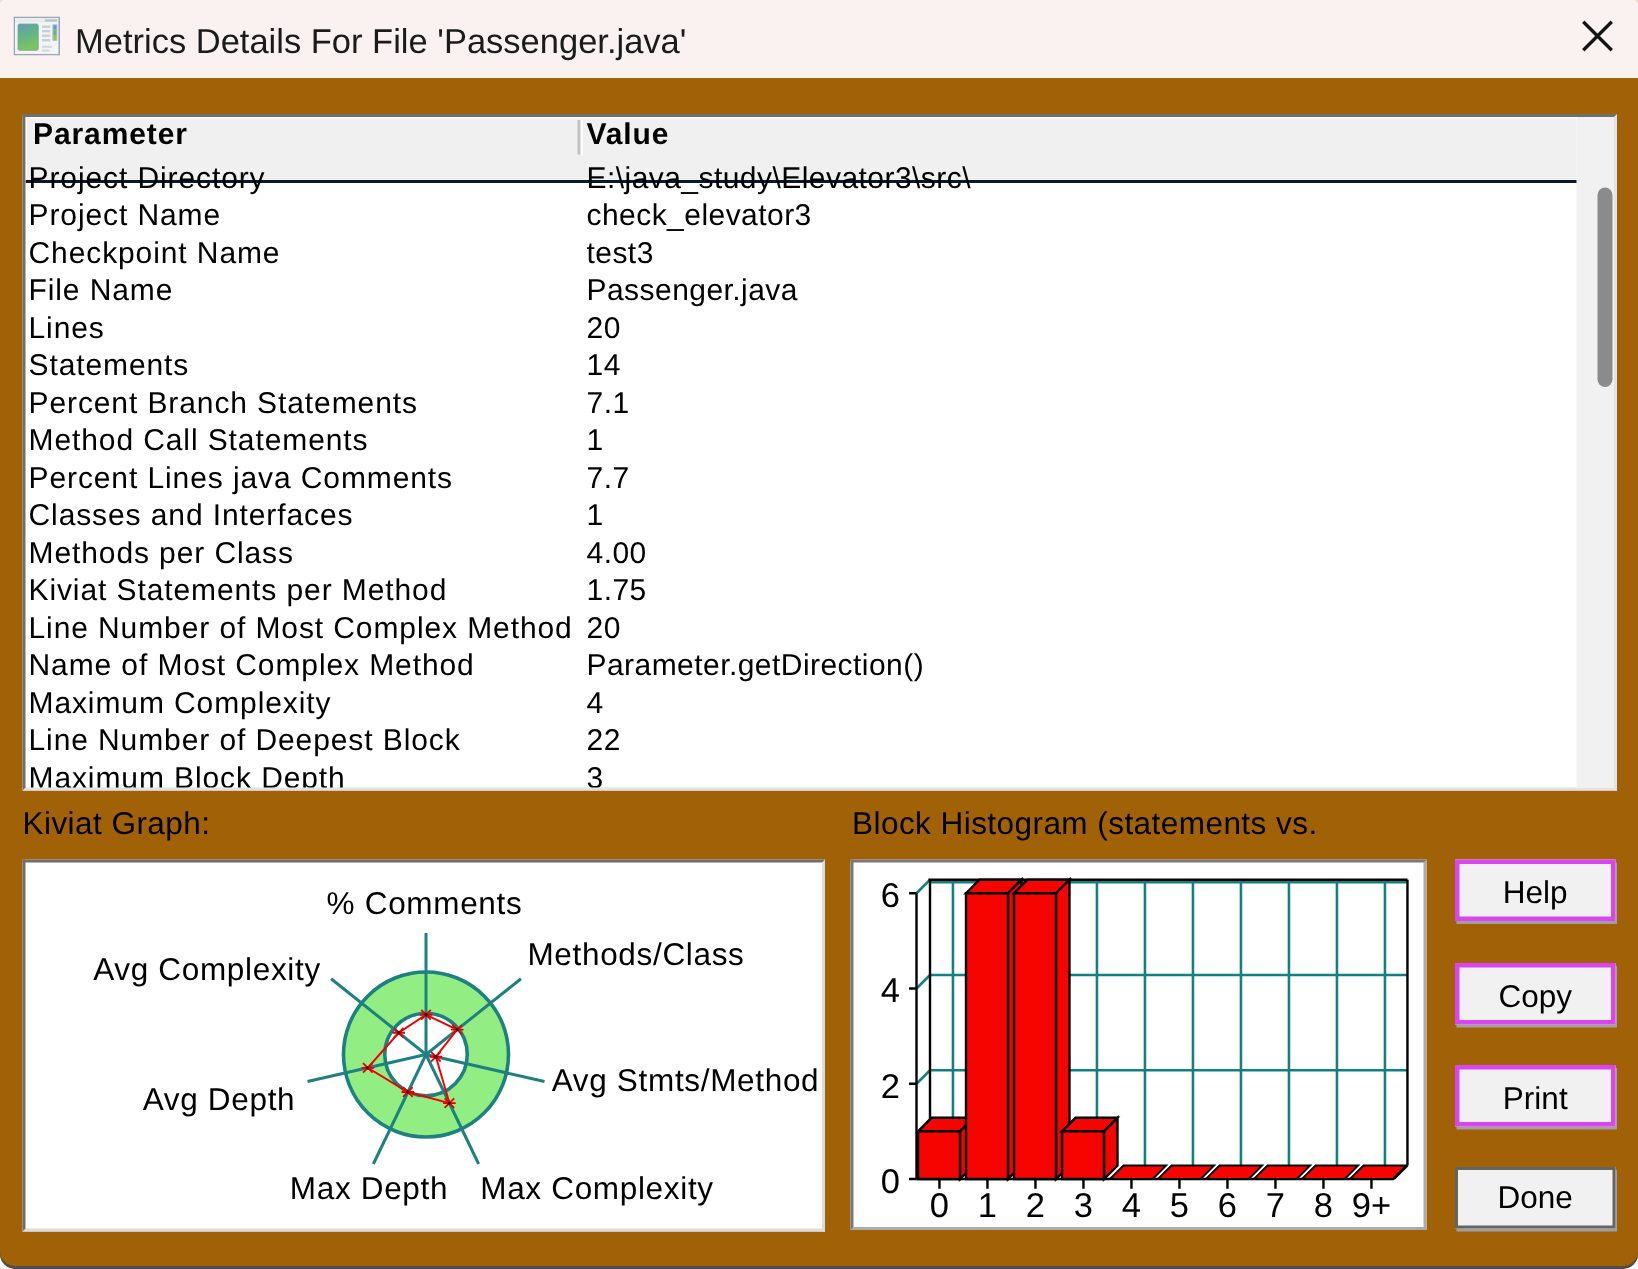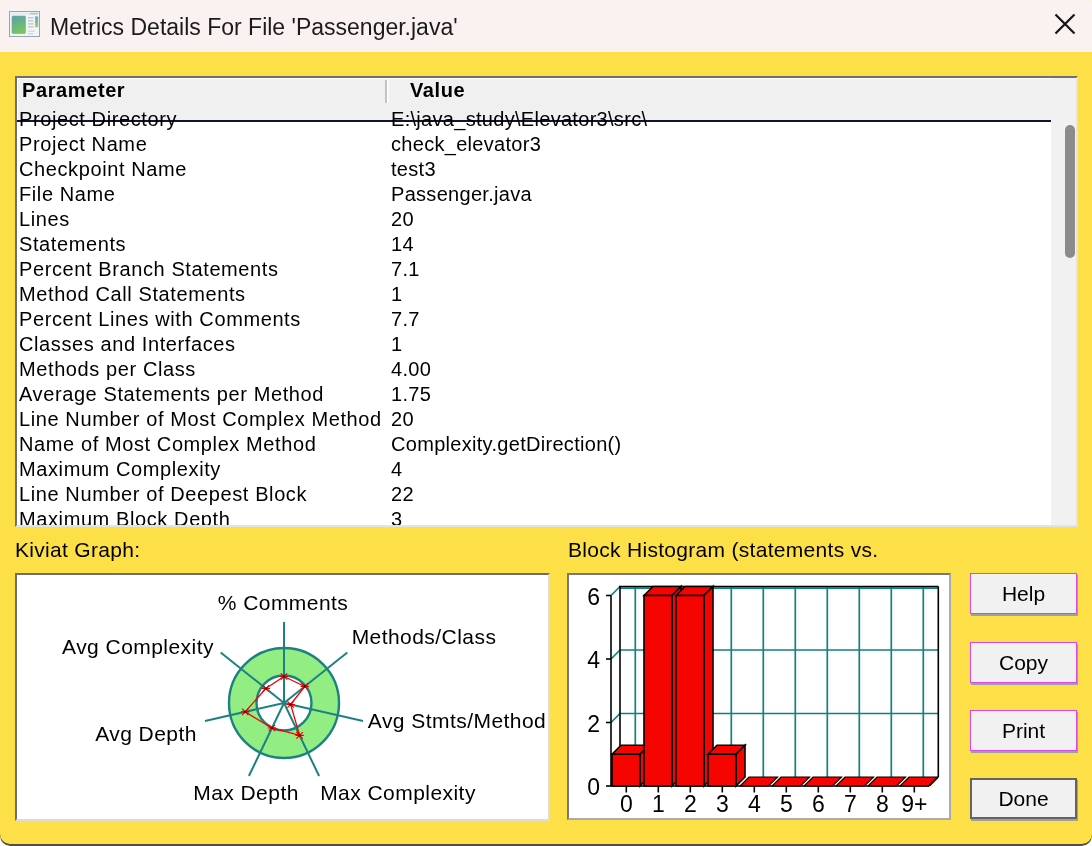--- a/index.html
+++ b/index.html
@@ -1,33 +1,33 @@
 <!DOCTYPE html>
 <html><head><meta charset="utf-8"><style>
 html,body{margin:0;padding:0;width:1092px;height:846px;overflow:hidden;}
 body{font-family:"Liberation Sans",sans-serif;background:#fdfcfc;}
-.dlg{position:absolute;left:0;top:0;width:1092px;height:846px;background:#fde047;border-radius:2px 2px 10px 10px;overflow:hidden;}
+.dlg{position:absolute;left:0;top:0;width:1092px;height:846px;background:#a16207;border-radius:2px 2px 10px 10px;overflow:hidden;}
 .titlebar{position:absolute;left:0;top:0;width:1092px;height:52px;background:#f9f2f1;}
 .title{position:absolute;left:50px;top:14px;font-size:23px;color:#1b1b1b;white-space:pre;}
 .closex{position:absolute;left:1048px;top:7px;width:34px;height:34px;}
 .tbl{position:absolute;left:15px;top:76px;width:1063px;height:451px;background:#fff;border:2px solid;border-color:#6f6f6f #e3e3e3 #e3e3e3 #6f6f6f;box-sizing:border-box;overflow:hidden;}
 .thead{position:absolute;left:0;top:0;width:1034px;height:44px;background:#f0f0f0;border-bottom:2px solid #0f172a;box-sizing:border-box;box-shadow:inset 1px 1px 0 #fff;font-weight:bold;}
 .thead .c1{position:absolute;left:5px;top:0;line-height:25px;font-size:20px;letter-spacing:0.6px;}
-.thead .c2{position:absolute;left:374px;top:0;line-height:25px;font-size:20px;letter-spacing:0.6px;margin-left:19px;}
+.thead .c2{position:absolute;left:374px;top:0;line-height:25px;font-size:20px;letter-spacing:0.6px;}
 .hsep{position:absolute;left:368px;top:2px;width:1.5px;height:23px;background:#c2c2c2;box-shadow:1.5px 0 0 #fff;}
 .rows{position:absolute;left:0;top:29px;width:1034px;font-size:20px;letter-spacing:0.6px;color:#000;}
 .row{position:absolute;left:0;width:1034px;height:25px;line-height:25px;white-space:pre;}
 .row b{position:absolute;left:2px;top:0;font-weight:normal;}
 .row i{position:absolute;left:374px;top:0;font-style:normal;letter-spacing:0.3px;}
 .strack{position:absolute;right:0;top:0;width:25px;height:447px;background:#f1f1f1;}
 .sthumb{position:absolute;left:1048px;top:47px;width:10px;height:133px;background:#8b8b8b;border-radius:5px;}
 .seclab{position:absolute;font-size:21px;letter-spacing:0.3px;color:#000;}
 .panel{position:absolute;background:#fff;border:2px solid;border-color:#6f6f6f #dcdcdc #dcdcdc #6f6f6f;box-sizing:border-box;}
 .rlab{position:absolute;font-size:21px;letter-spacing:0.45px;color:#000;white-space:pre;transform:translate(-50%,-50%);}
-.btn{position:absolute;left:970px;width:107px;height:41px;background:#f1f1f1;border:1px solid #d946ef;box-sizing:border-box;box-shadow:1px 2px 0 #a0a0a0;text-align:center;line-height:39px;font-size:21px;color:#000;}
+.btn{position:absolute;left:970px;width:107px;height:41px;background:#f1f1f1;border:3px solid #d946ef;box-sizing:border-box;box-shadow:1px 2px 0 #a0a0a0;text-align:center;line-height:39px;font-size:21px;color:#000;}
 .btn.def{border:2px solid #646464;line-height:37px;}
 .botline{position:absolute;left:0;top:0;width:1092px;height:846px;border-radius:2px 2px 10px 10px;box-shadow:inset 0 -2px 0 #4e4e4e;pointer-events:none;}
 </style></head>
 <body>
 <div class="dlg">
   <div class="titlebar"></div>
   <svg style="position:absolute;left:9px;top:11px" width="31" height="26" viewBox="0 0 31 26">
     <defs>
         <linearGradient id="gg" x1="0" y1="0" x2="0.3" y2="1">
       <stop offset="0" stop-color="#5b9fae"></stop>
@@ -64,26 +64,26 @@
       </div>
     <div class="rows">
       <div class="row" style="top:0px"><b>Project Directory</b><i>E:\java_study\Elevator3\src\</i></div>
       <div class="row" style="top:25px"><b>Project Name</b><i>check_elevator3</i></div>
       <div class="row" style="top:50px"><b>Checkpoint Name</b><i>test3</i></div>
       <div class="row" style="top:75px"><b>File Name</b><i>Passenger.java</i></div>
       <div class="row" style="top:100px"><b>Lines</b><i>20</i></div>
       <div class="row" style="top:125px"><b>Statements</b><i>14</i></div>
       <div class="row" style="top:150px"><b>Percent Branch Statements</b><i>7.1</i></div>
       <div class="row" style="top:175px"><b>Method Call Statements</b><i>1</i></div>
-      <div class="row" style="top:200px"><b>Percent Lines with Comments</b><i>7.7</i></div>
+      <div class="row" style="top:200px"><b>Percent Lines java Comments</b><i>7.7</i></div>
       <div class="row" style="top:225px"><b>Classes and Interfaces</b><i>1</i></div>
       <div class="row" style="top:250px"><b>Methods per Class</b><i>4.00</i></div>
-      <div class="row" style="top:275px"><b>Average Statements per Method</b><i>1.75</i></div>
+      <div class="row" style="top:275px"><b>Kiviat Statements per Method</b><i>1.75</i></div>
       <div class="row" style="top:300px"><b>Line Number of Most Complex Method</b><i>20</i></div>
-      <div class="row" style="top:325px"><b>Name of Most Complex Method</b><i>Complexity.getDirection()</i></div>
+      <div class="row" style="top:325px"><b>Name of Most Complex Method</b><i>Parameter.getDirection()</i></div>
       <div class="row" style="top:350px"><b>Maximum Complexity</b><i>4</i></div>
       <div class="row" style="top:375px"><b>Line Number of Deepest Block</b><i>22</i></div>
       <div class="row" style="top:400px"><b>Maximum Block Depth</b><i>3</i></div>
     </div>
     <div class="sthumb"></div>
   </div>
 
   <div class="seclab" style="left:15px;top:538px">Kiviat Graph:</div>
   <div class="panel" style="left:15px;top:573px;width:535px;height:248px"></div>
   <svg style="position:absolute;left:15px;top:573px" width="535" height="248" viewBox="0 0 535 248">

